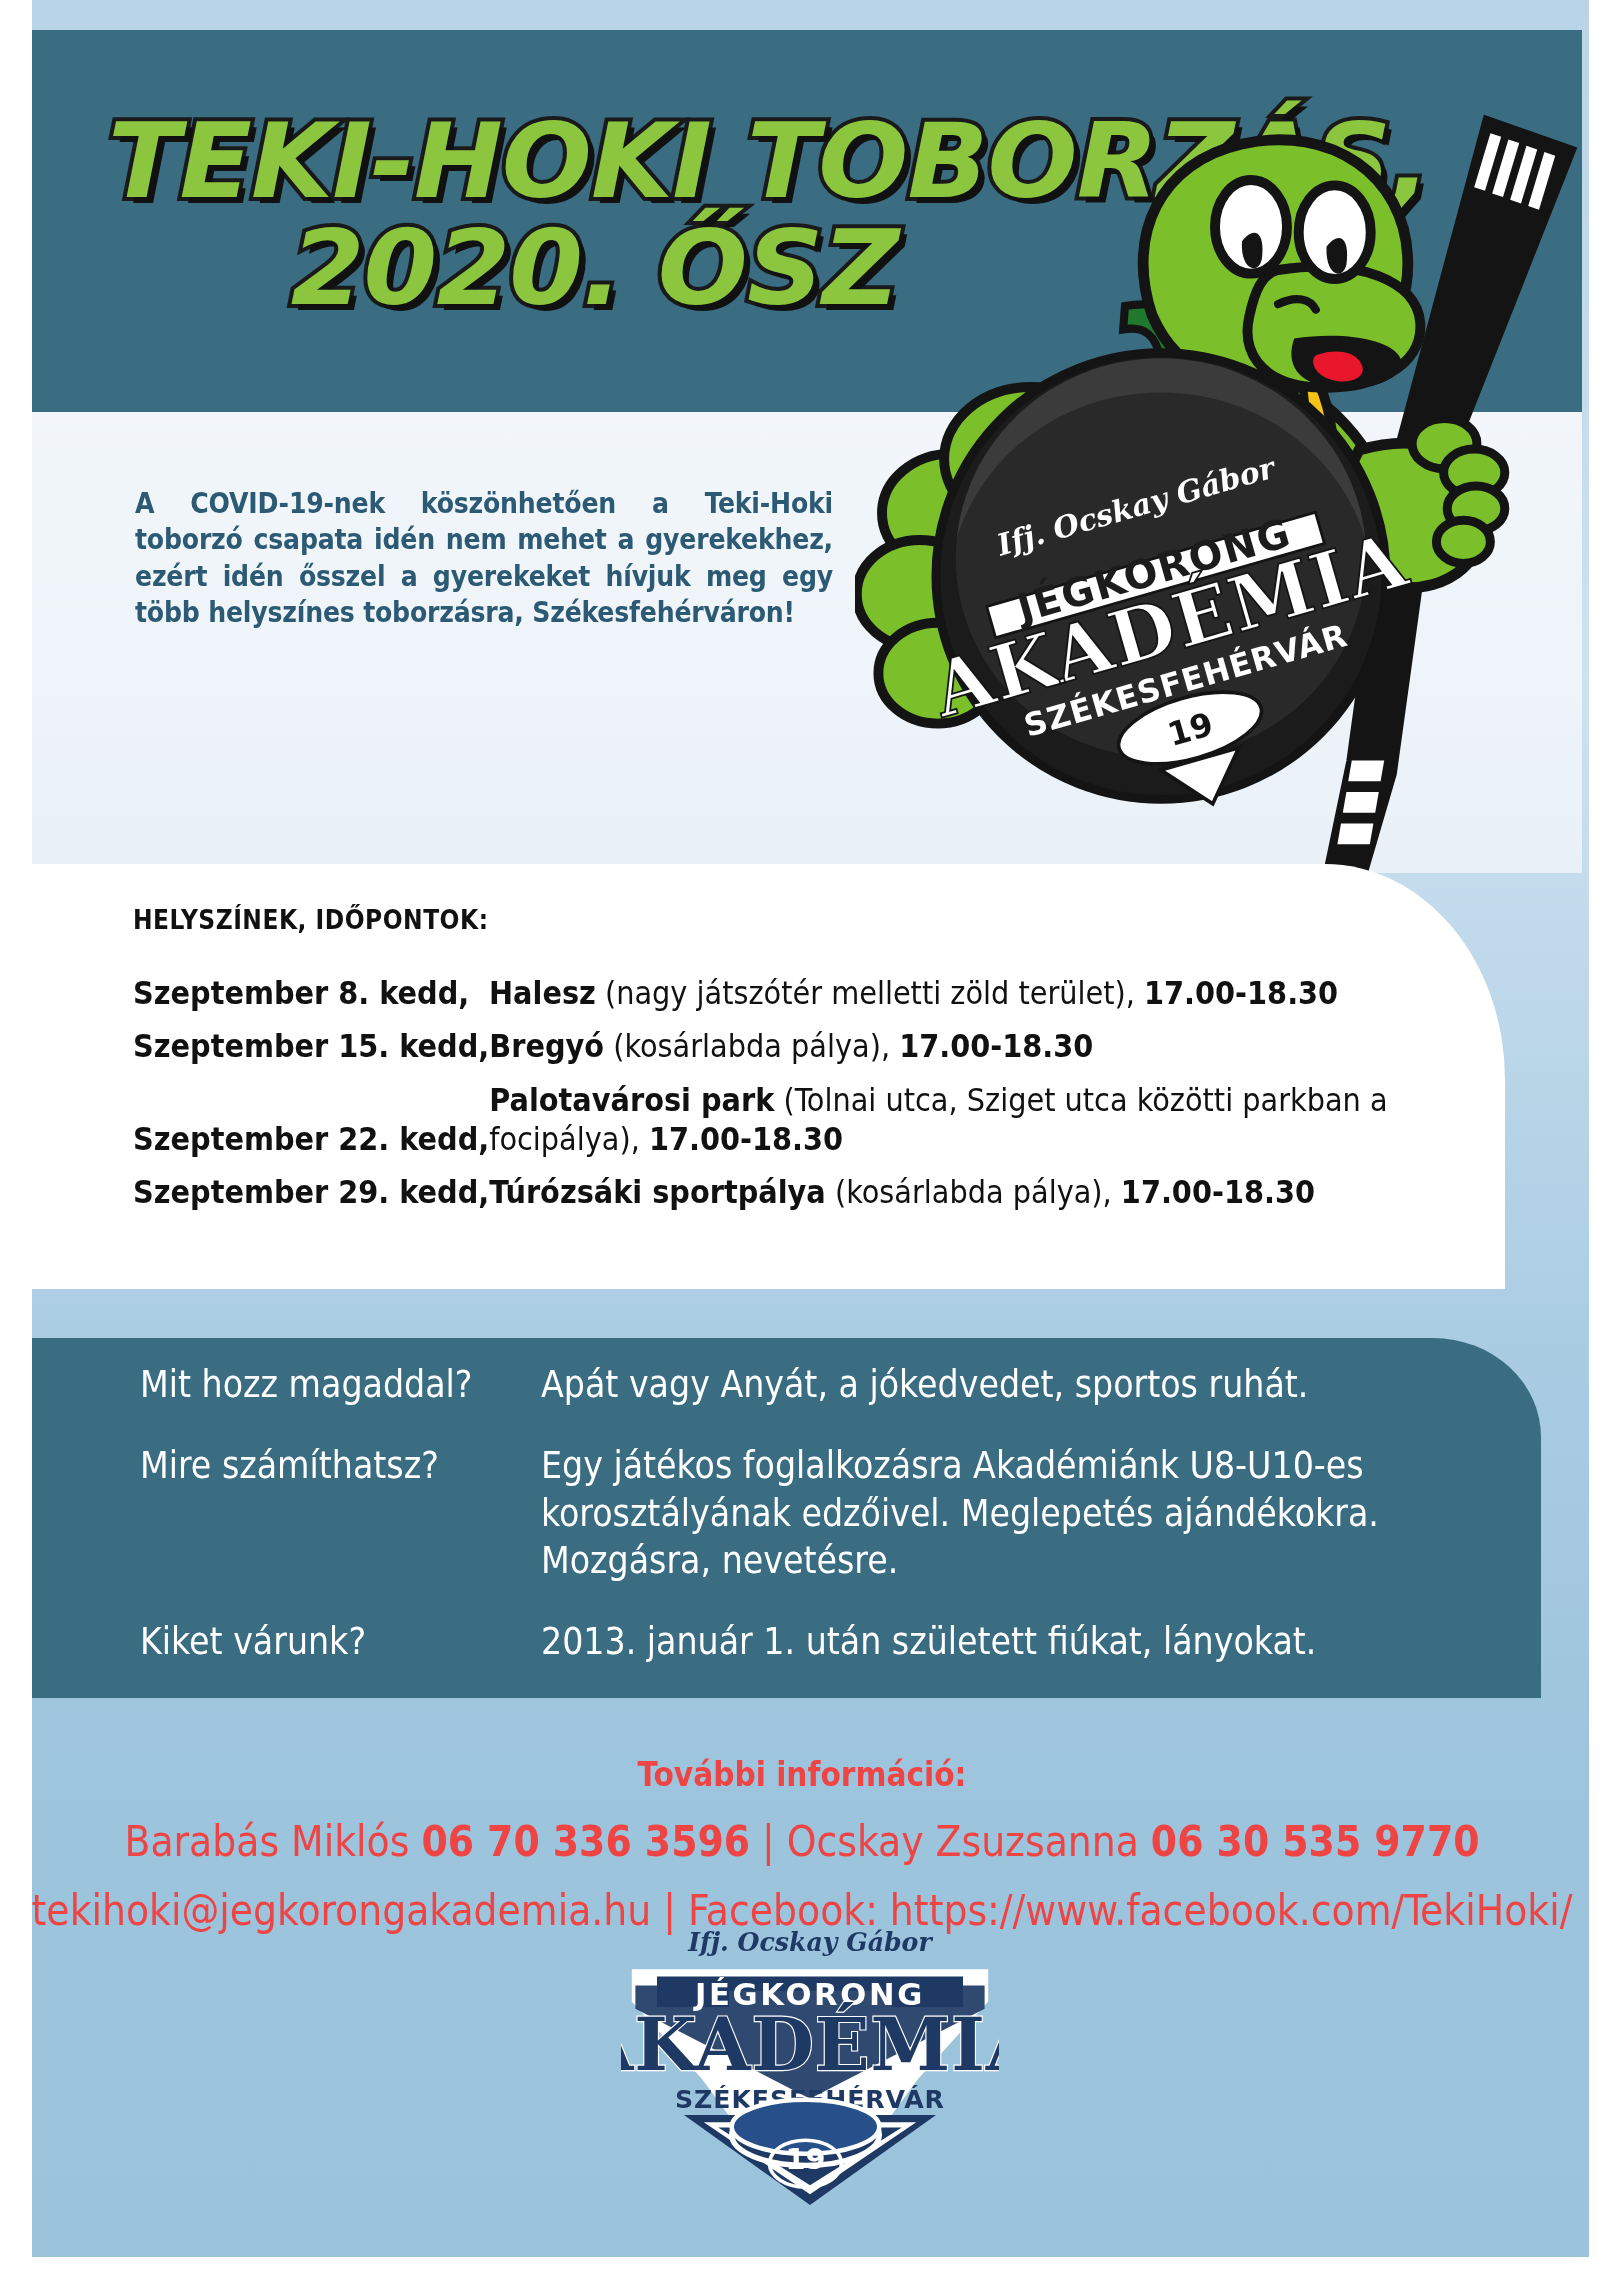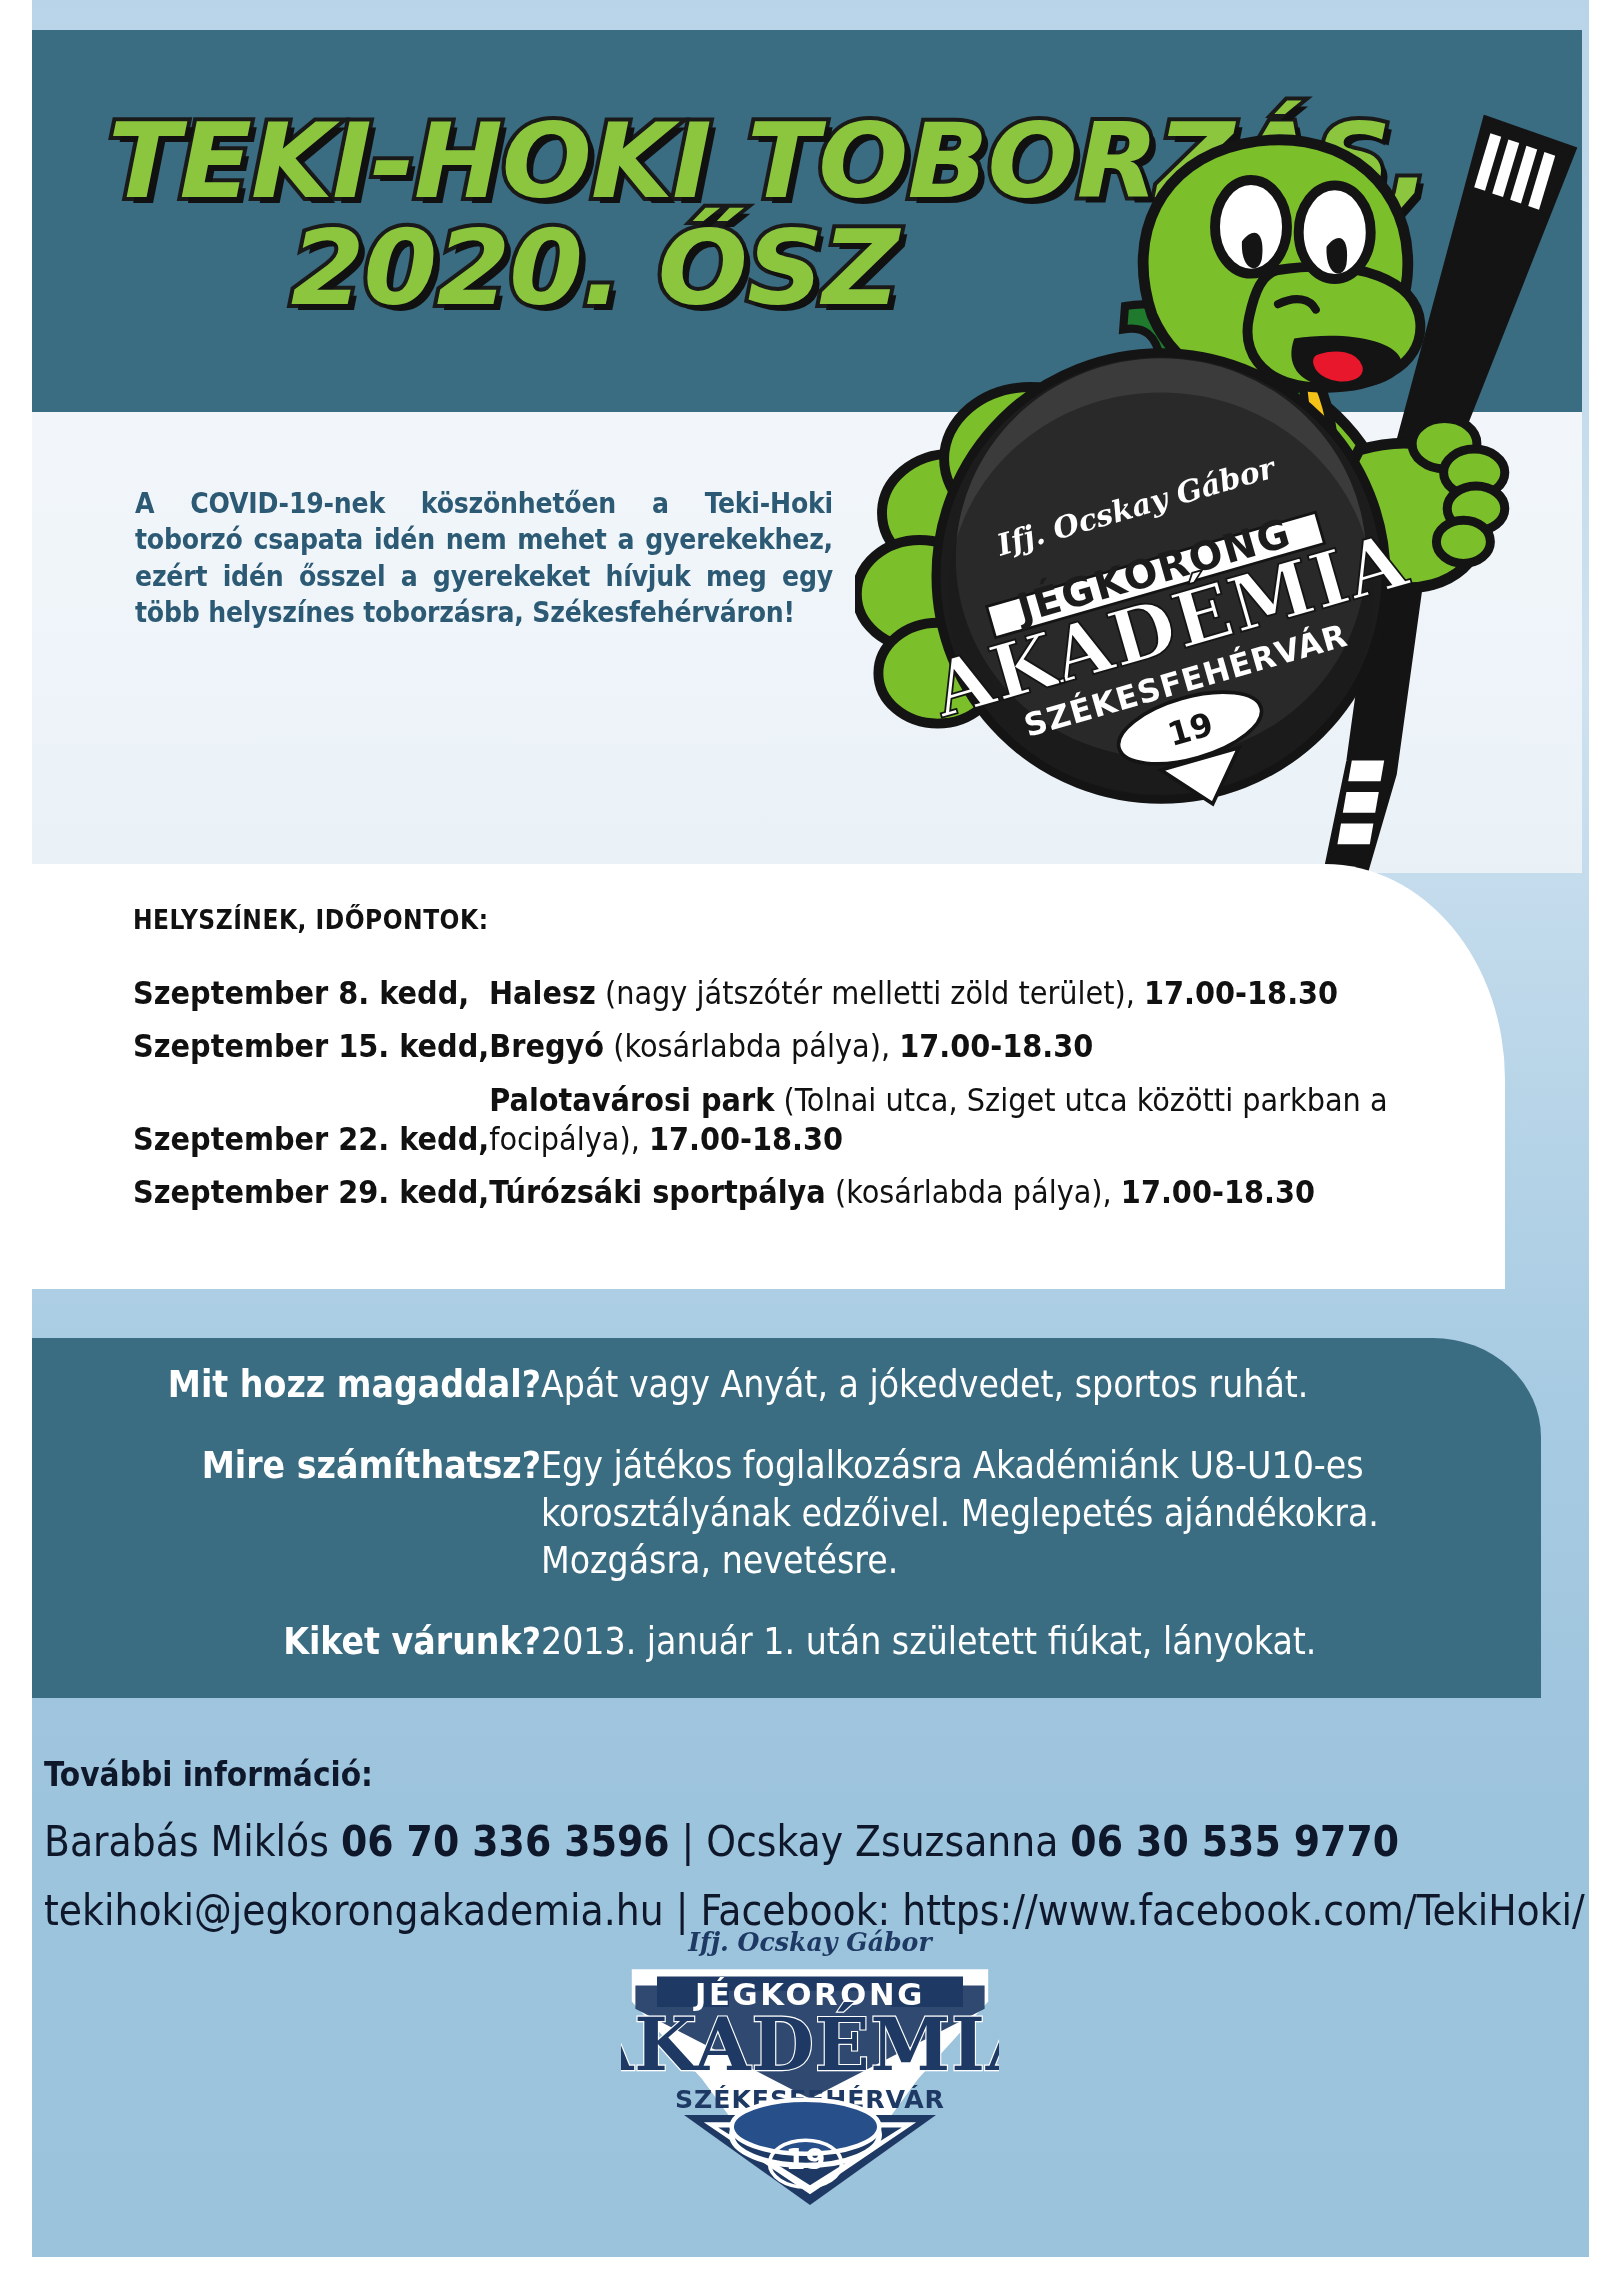--- a/index.html
+++ b/index.html
@@ -164,38 +164,37 @@
     display: flex;
     align-items: flex-start;
     font-family: "DejaVu Sans Condensed", "Liberation Sans Narrow", "Liberation Sans", sans-serif;
     font-size: 37px;
     line-height: 1.28;
     color: #ffffff;
     margin-bottom: 34px;
   }
   .faq-q {
     flex: 0 0 401px;
-    font-weight: bold;
+    font-weight: normal;
     white-space: nowrap;
-    text-align: right;
   }
   .faq-a {
     flex: 1 1 auto;
     font-weight: normal;
   }
 
   
   .contact {
     position: absolute;
-    left: 44px;
+    left: 27px;
     top: 1755px;
     width: 1550px;
-    text-align: left;
-    font-family: "DejaVu Sans Condensed", "Liberation Sans Narrow", "Liberation Sans", sans-serif;
-    color: #0f172a;
+    text-align: center;
+    font-family: "DejaVu Sans Condensed", "Liberation Sans Narrow", "Liberation Sans", sans-serif;
+    color: #ef4444;
   }
   .contact-title {
     font-size: 33px;
     font-weight: bold;
     margin-bottom: 23.4px;
   }
   .contact-line {
     font-size: 42px;
     font-weight: normal;
     margin-bottom: 20px;

